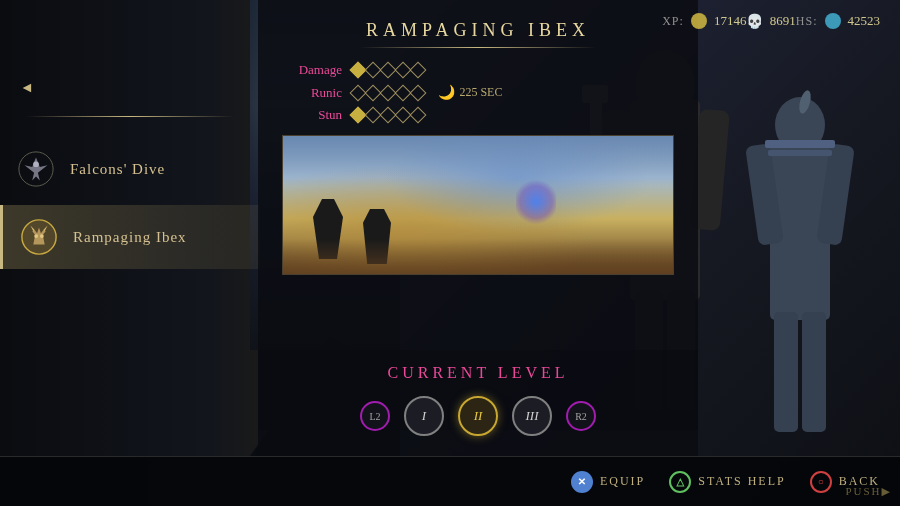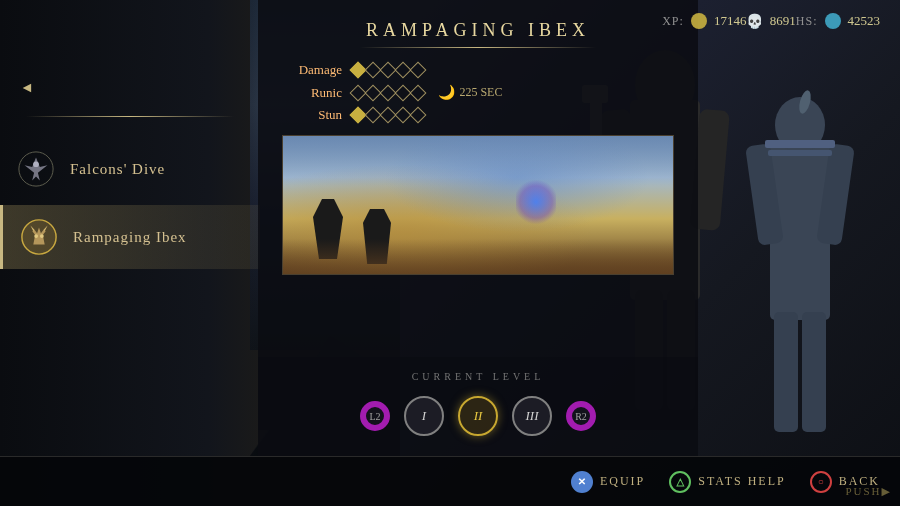--- a/index.html
+++ b/index.html
@@ -144,21 +144,21 @@
       margin: 0 auto 14px auto;
     }
 
     .stats-row {
       display: flex;
       align-items: center;
       margin-bottom: 6px;
     }
 
     .stat-label {
-      color: #fdba74;
+      color: #ec4899;
       font-size: 13px;
       width: 60px;
       text-align: right;
       margin-right: 10px;
     }
 
     .stat-diamonds {
       display: flex;
       gap: 3px;
       align-items: center;
@@ -254,39 +254,39 @@
       left: 258px;
       bottom: 50px;
       width: 440px;
       background: rgba(10, 12, 18, 0.85);
       z-index: 2;
       padding: 14px 24px 20px;
     }
 
     .level-title {
       text-align: center;
-      color: #737373;
-      font-size: 10px;
+      color: #ec4899;
+      font-size: 16px;
       letter-spacing: 4px;
       text-transform: uppercase;
       margin-bottom: 14px;
     }
 
     .level-controls {
       display: flex;
       align-items: center;
       justify-content: center;
       gap: 14px;
     }
 
     .level-btn {
       width: 30px;
       height: 30px;
       border-radius: 50%;
-      border: 6px solid #a21caf;
+      border: 2px solid #a21caf;
       display: flex;
       align-items: center;
       justify-content: center;
       color: #a0a0a0;
       font-size: 10px;
       background: rgba(20,20,30,0.8);
     }
 
     .level-node {
       width: 36px;

